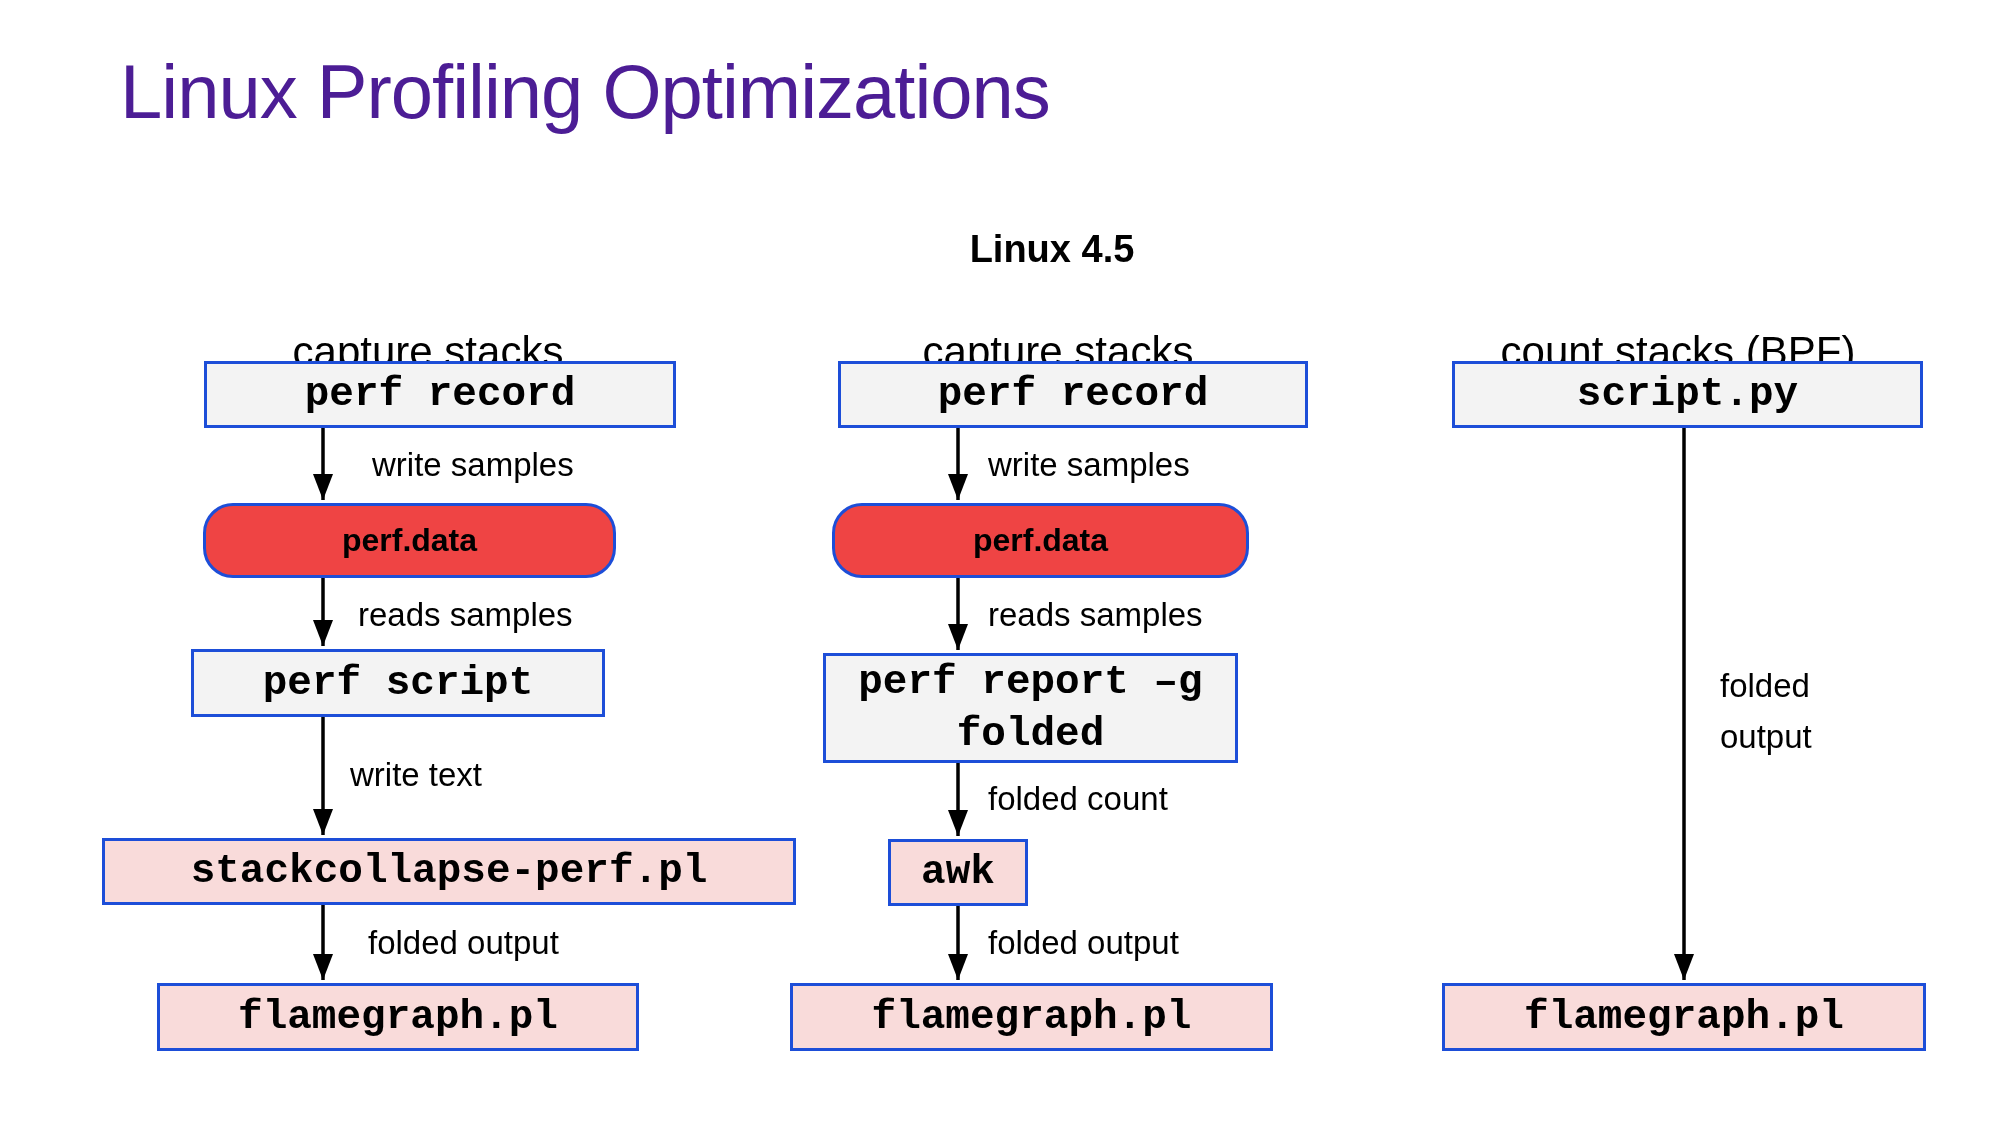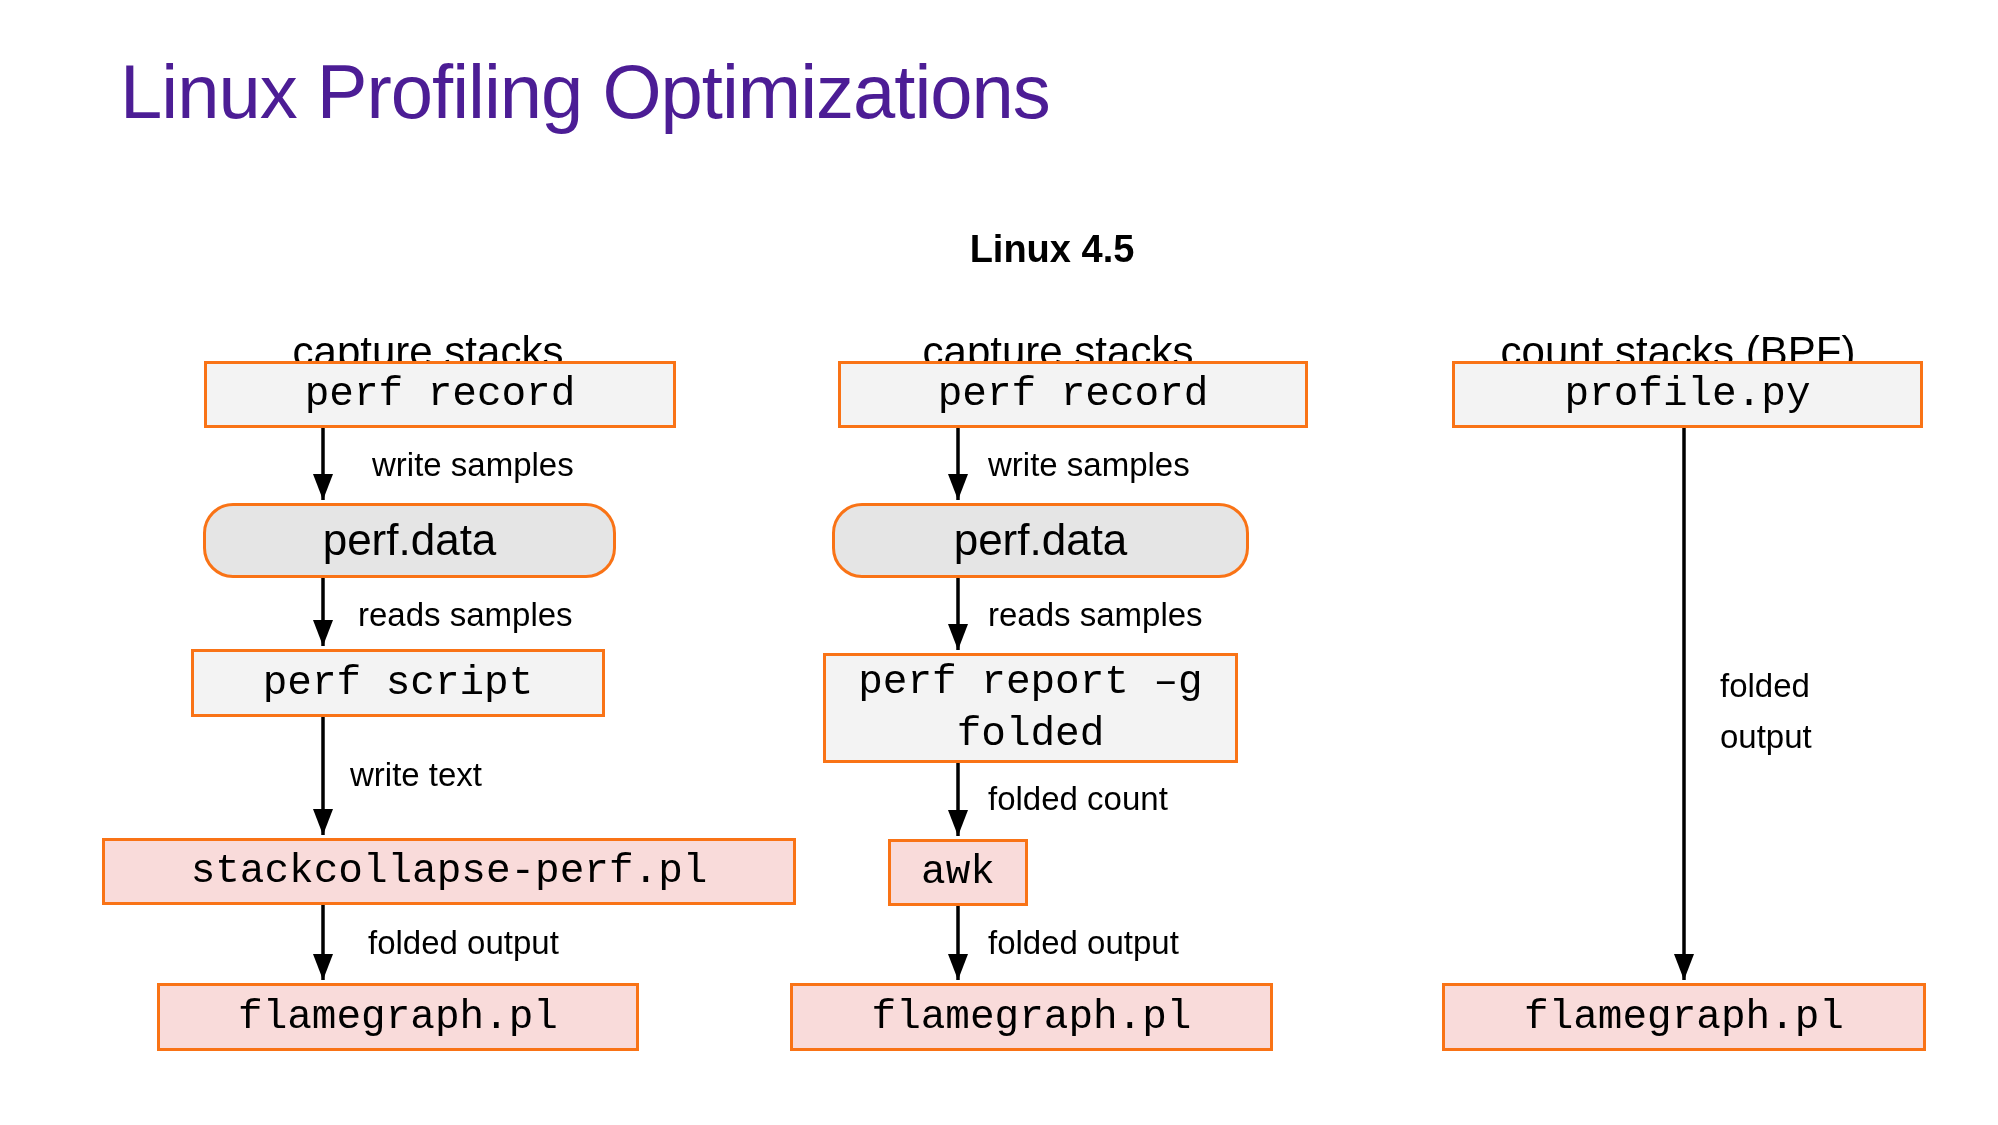--- a/index.html
+++ b/index.html
@@ -30,37 +30,38 @@
   }
   .stage-label {
     width: 500px;
     top: 328px;
     font-size: 42px;
     text-align: center;
     white-space: nowrap;
   }
   .node {
     box-sizing: border-box;
-    border: 3px solid #f97316;
+    border: 3px solid #1d4ed8;
     background: #f3f3f3;
     display: flex;
     align-items: center;
     justify-content: center;
     text-align: center;
     font-family: "Liberation Mono", monospace;
     font-size: 41px;
     line-height: 1.28;
     padding: 0 6px;
+    font-weight: bold;
   }
   .node.pink { background: #f9dbda; }
   .node.data {
-    background: #e5e5e5;
+    background: #ef4444;
     border-radius: 30px;
     font-family: "Liberation Sans", sans-serif;
-    font-size: 44px;
+    font-size: 32px;
   }
   .edge-label {
     font-size: 33px;
     white-space: nowrap;
   }
   .edge-label.wrap { white-space: normal; width: 150px; line-height: 1.55; }
   svg.arrows { position: absolute; left: 0; top: 0; width: 1998px; height: 1125px; pointer-events: none; }
 
   
   .c1n1 { left: 204px;  top: 361px; width: 472px; height: 67px; }
@@ -131,21 +132,21 @@
   <div class="abs node c1n3">perf script</div>
   <div class="abs node pink c1n4">stackcollapse-perf.pl</div>
   <div class="abs node pink c1n5">flamegraph.pl</div>
 
   <div class="abs node c2n1">perf record</div>
   <div class="abs node data c2n2">perf.data</div>
   <div class="abs node c2n3">perf report –g folded</div>
   <div class="abs node pink c2n4">awk</div>
   <div class="abs node pink c2n5">flamegraph.pl</div>
 
-  <div class="abs node c3n1">profile.py</div>
+  <div class="abs node c3n1">script.py</div>
   <div class="abs node pink c3n5">flamegraph.pl</div>
 
   <div class="abs edge-label e1a">write samples</div>
   <div class="abs edge-label e1b">reads samples</div>
   <div class="abs edge-label e1c">write text</div>
   <div class="abs edge-label e1d">folded output</div>
 
   <div class="abs edge-label e2a">write samples</div>
   <div class="abs edge-label e2b">reads samples</div>
   <div class="abs edge-label e2c">folded count</div>

